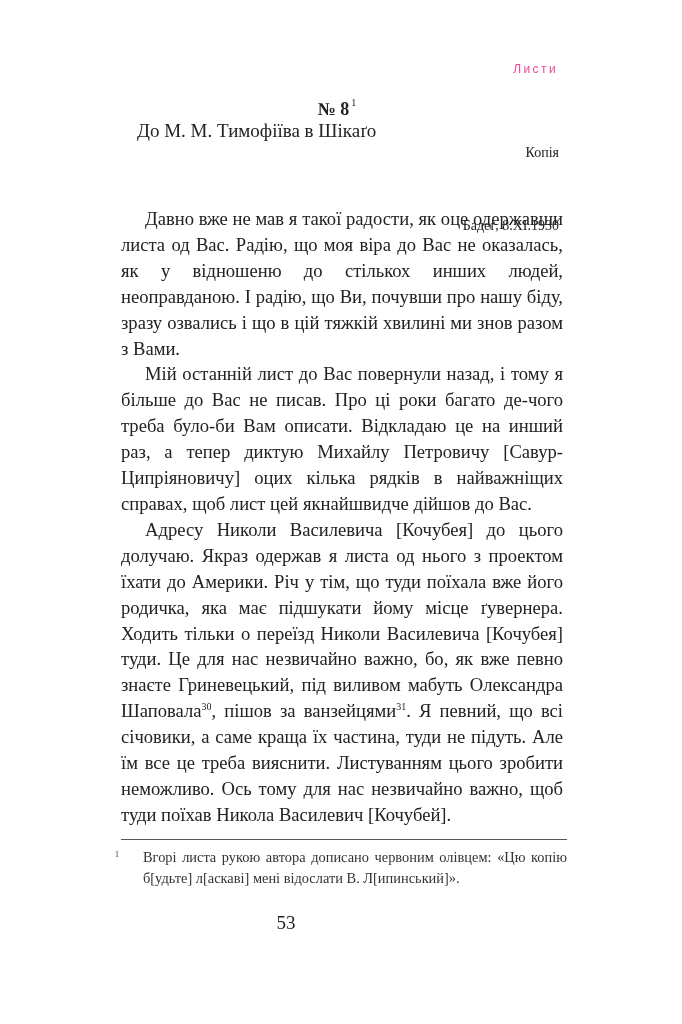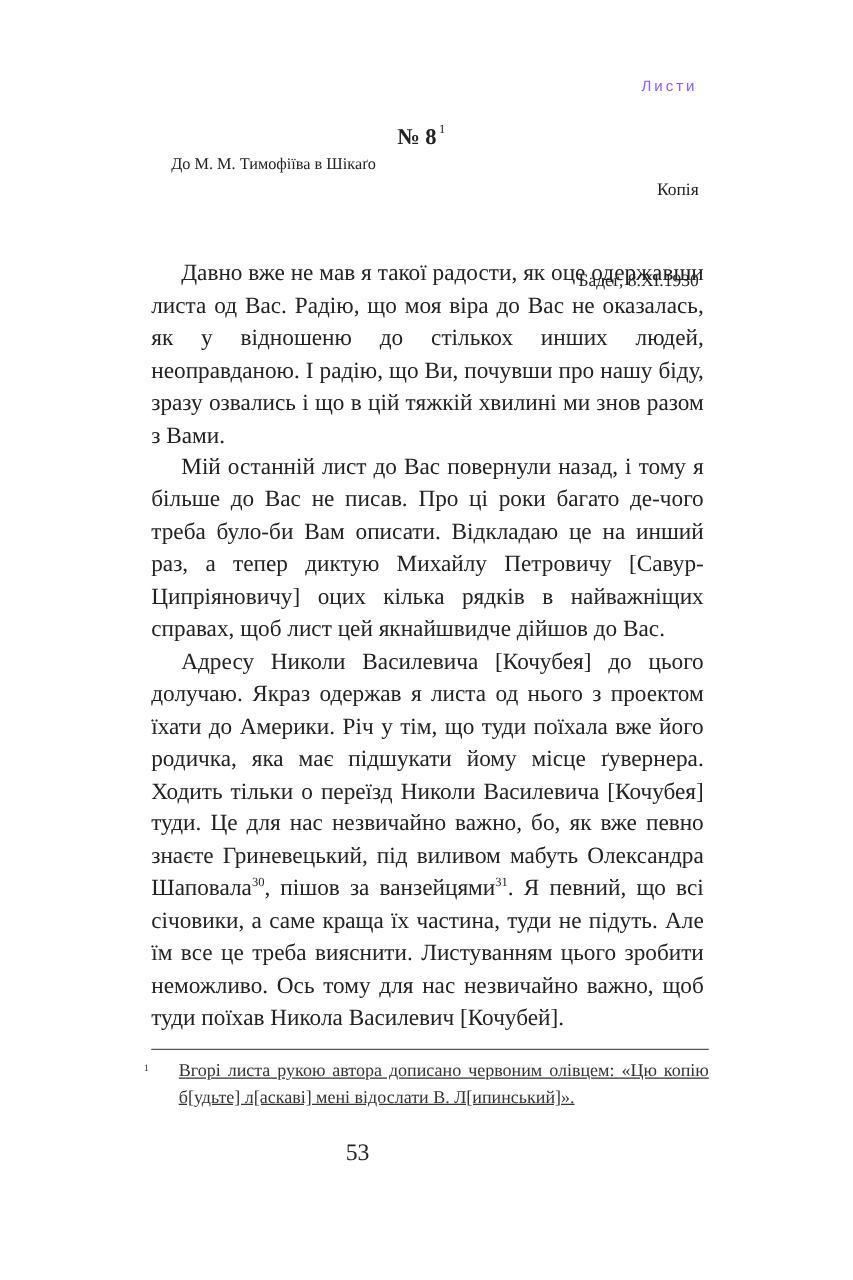--- a/index.html
+++ b/index.html
@@ -15,21 +15,21 @@
       font-family: "Liberation Serif", "DejaVu Serif", serif;
       color: #222222;
     }
     .running-head {
       position: absolute;
       top: 62px;
       right: 124px;
       font-family: "Liberation Sans", "DejaVu Sans", sans-serif;
       font-size: 12px;
       letter-spacing: 2.4px;
-      color: #8b5cf6;
+      color: #ec4899;
     }
     .letter-no {
       position: absolute;
       top: 99px;
       left: 0;
       width: 644px;
       text-align: center;
       font-weight: bold;
       font-size: 18px;
       padding-left: 30px;
@@ -39,21 +39,21 @@
       font-weight: normal;
       font-size: 10px;
       position: relative;
       top: -2px;
       margin-left: 2px;
     }
     .addressee {
       position: absolute;
       top: 118px;
       left: 137px;
-      font-size: 13px;
+      font-size: 19px;
       line-height: 26px;
     }
     .copy-label, .place-date {
       position: absolute;
       right: 123px;
       font-size: 14px;
       text-align: right;
     }
     .copy-label { top: 145px; }
     .place-date { top: 186px; margin-top: 32px; }
@@ -98,21 +98,20 @@
     }
     .fn-mark {
       position: absolute;
       left: 0;
       top: -3px;
       font-size: 8px;
     }
     .fn-text {
       margin-left: 28px;
       text-align: justify;
-      text-decoration: underline;
     }
     .page-number {
       position: absolute;
       top: 912px;
       left: 0;
       width: 562px;
       text-align: center;
       font-size: 19px;
       color: #222222;
       padding-left: 10px;

